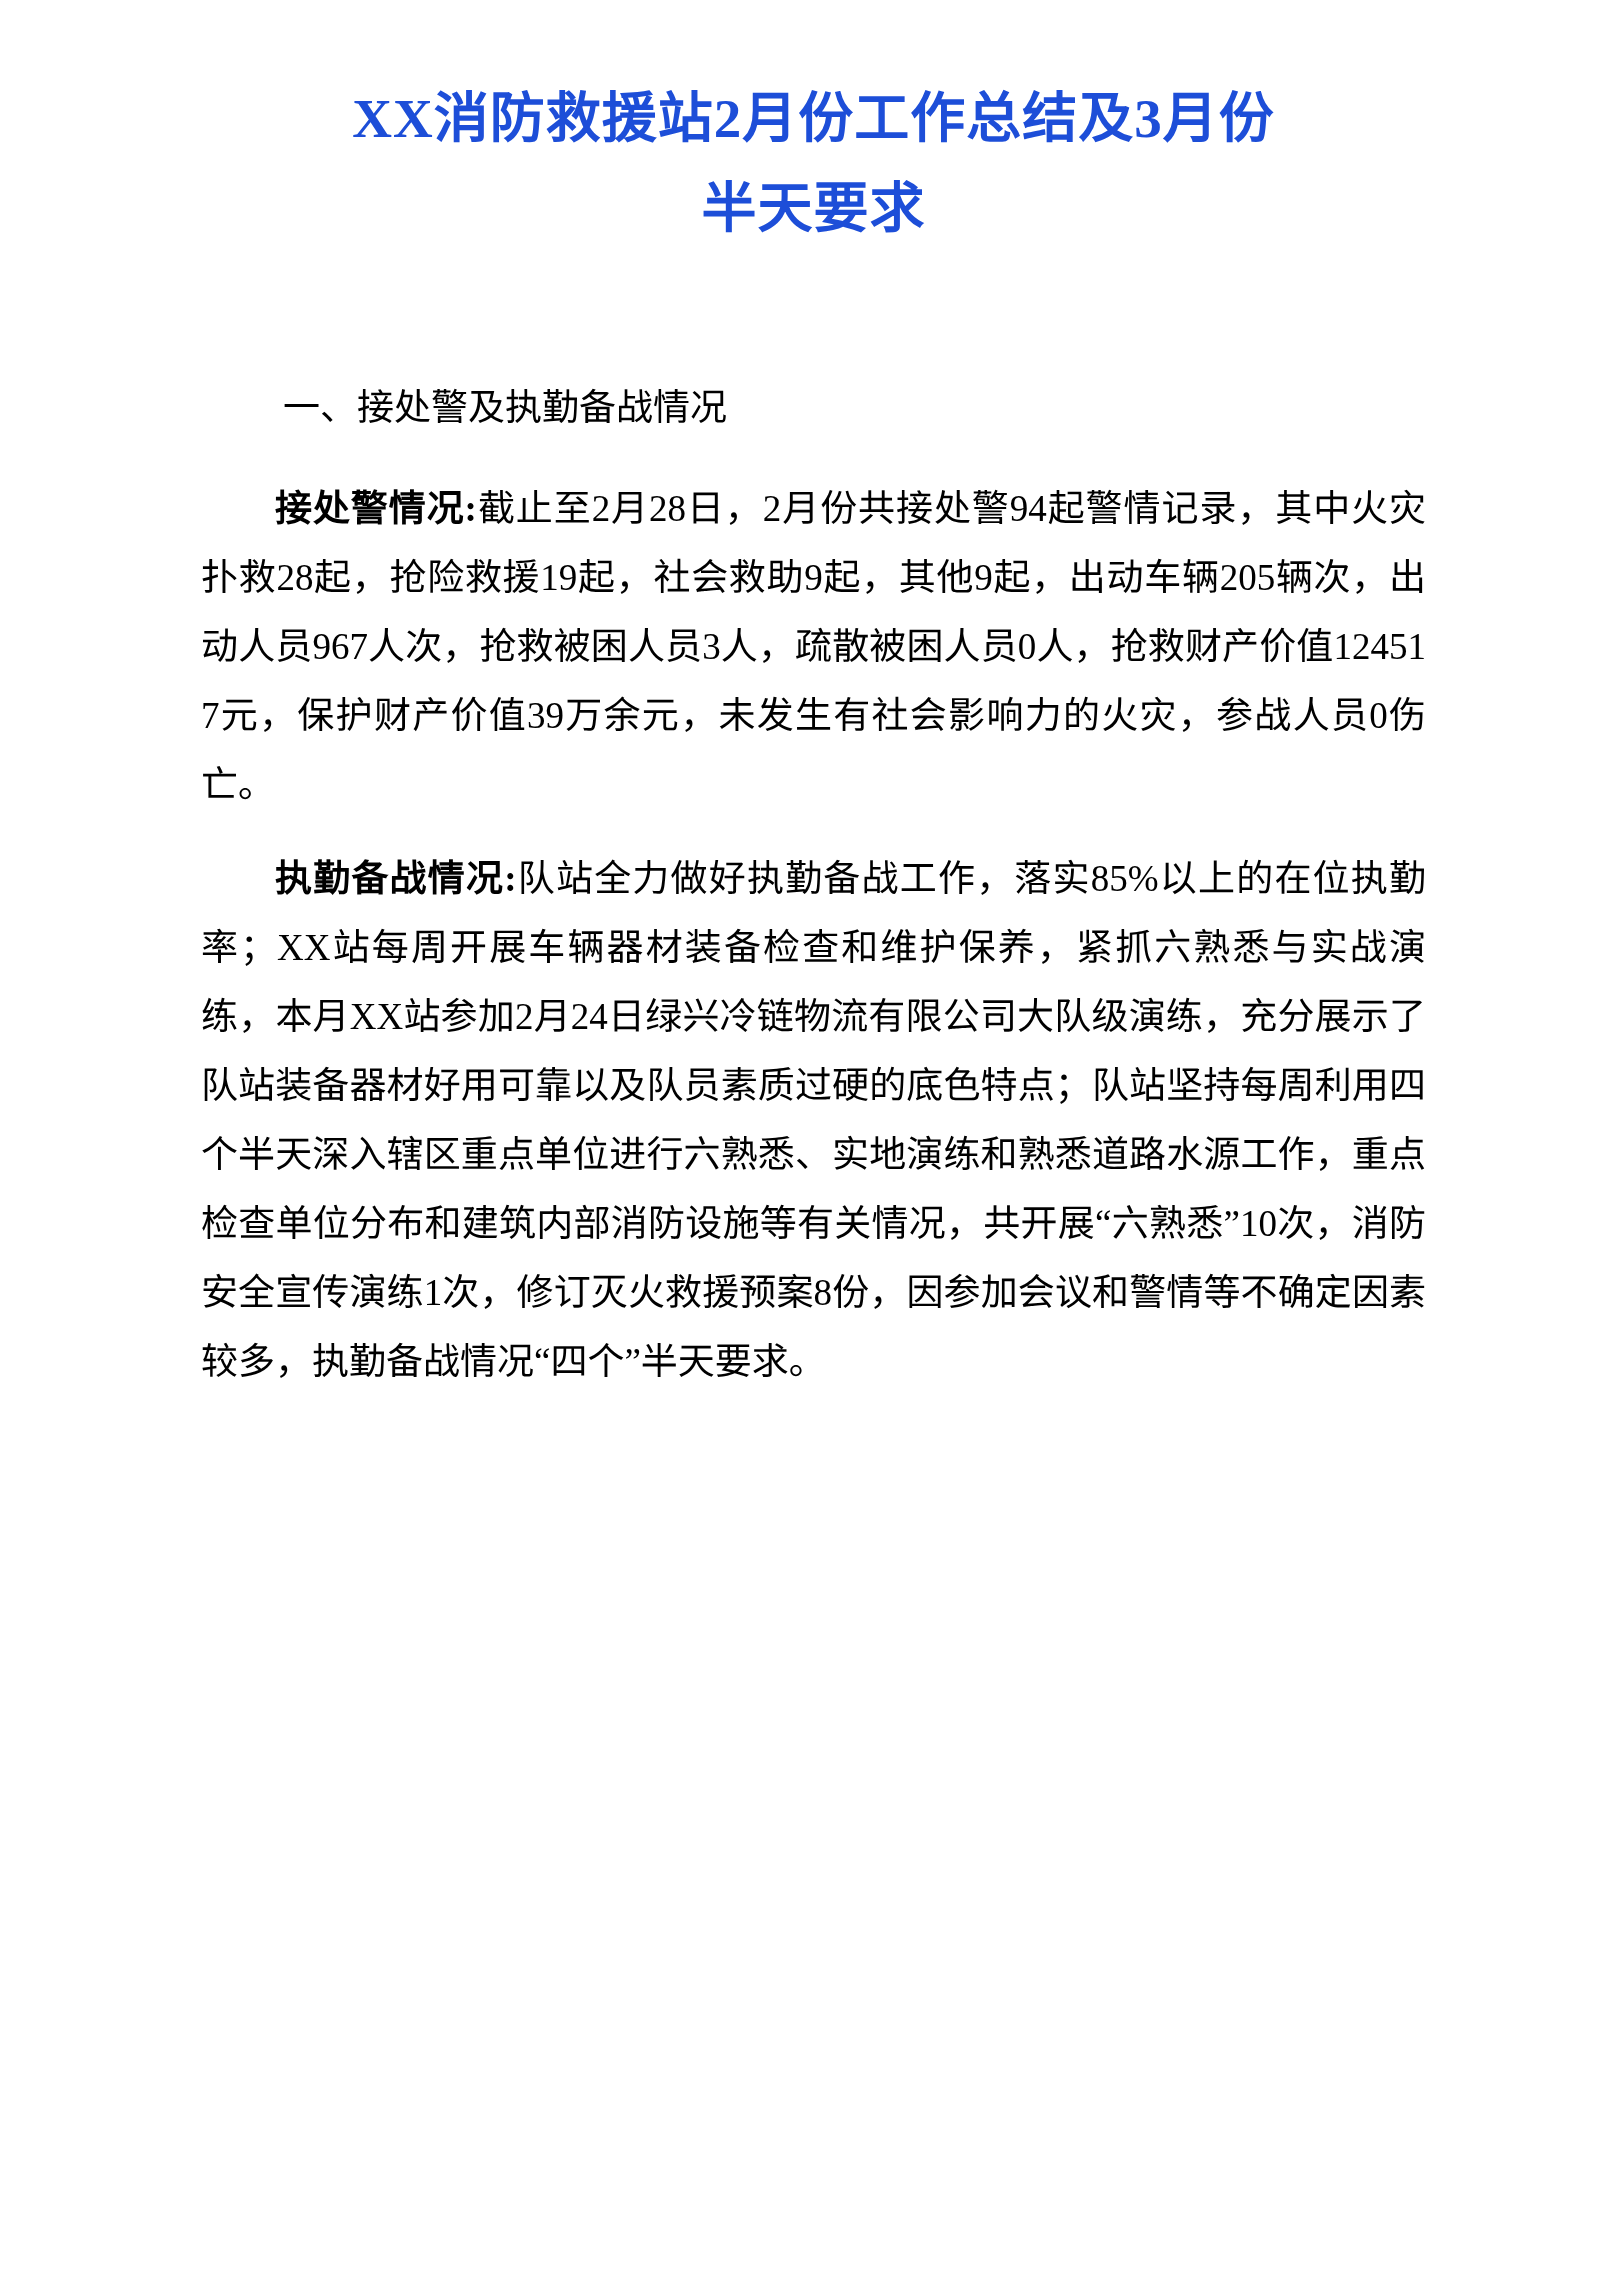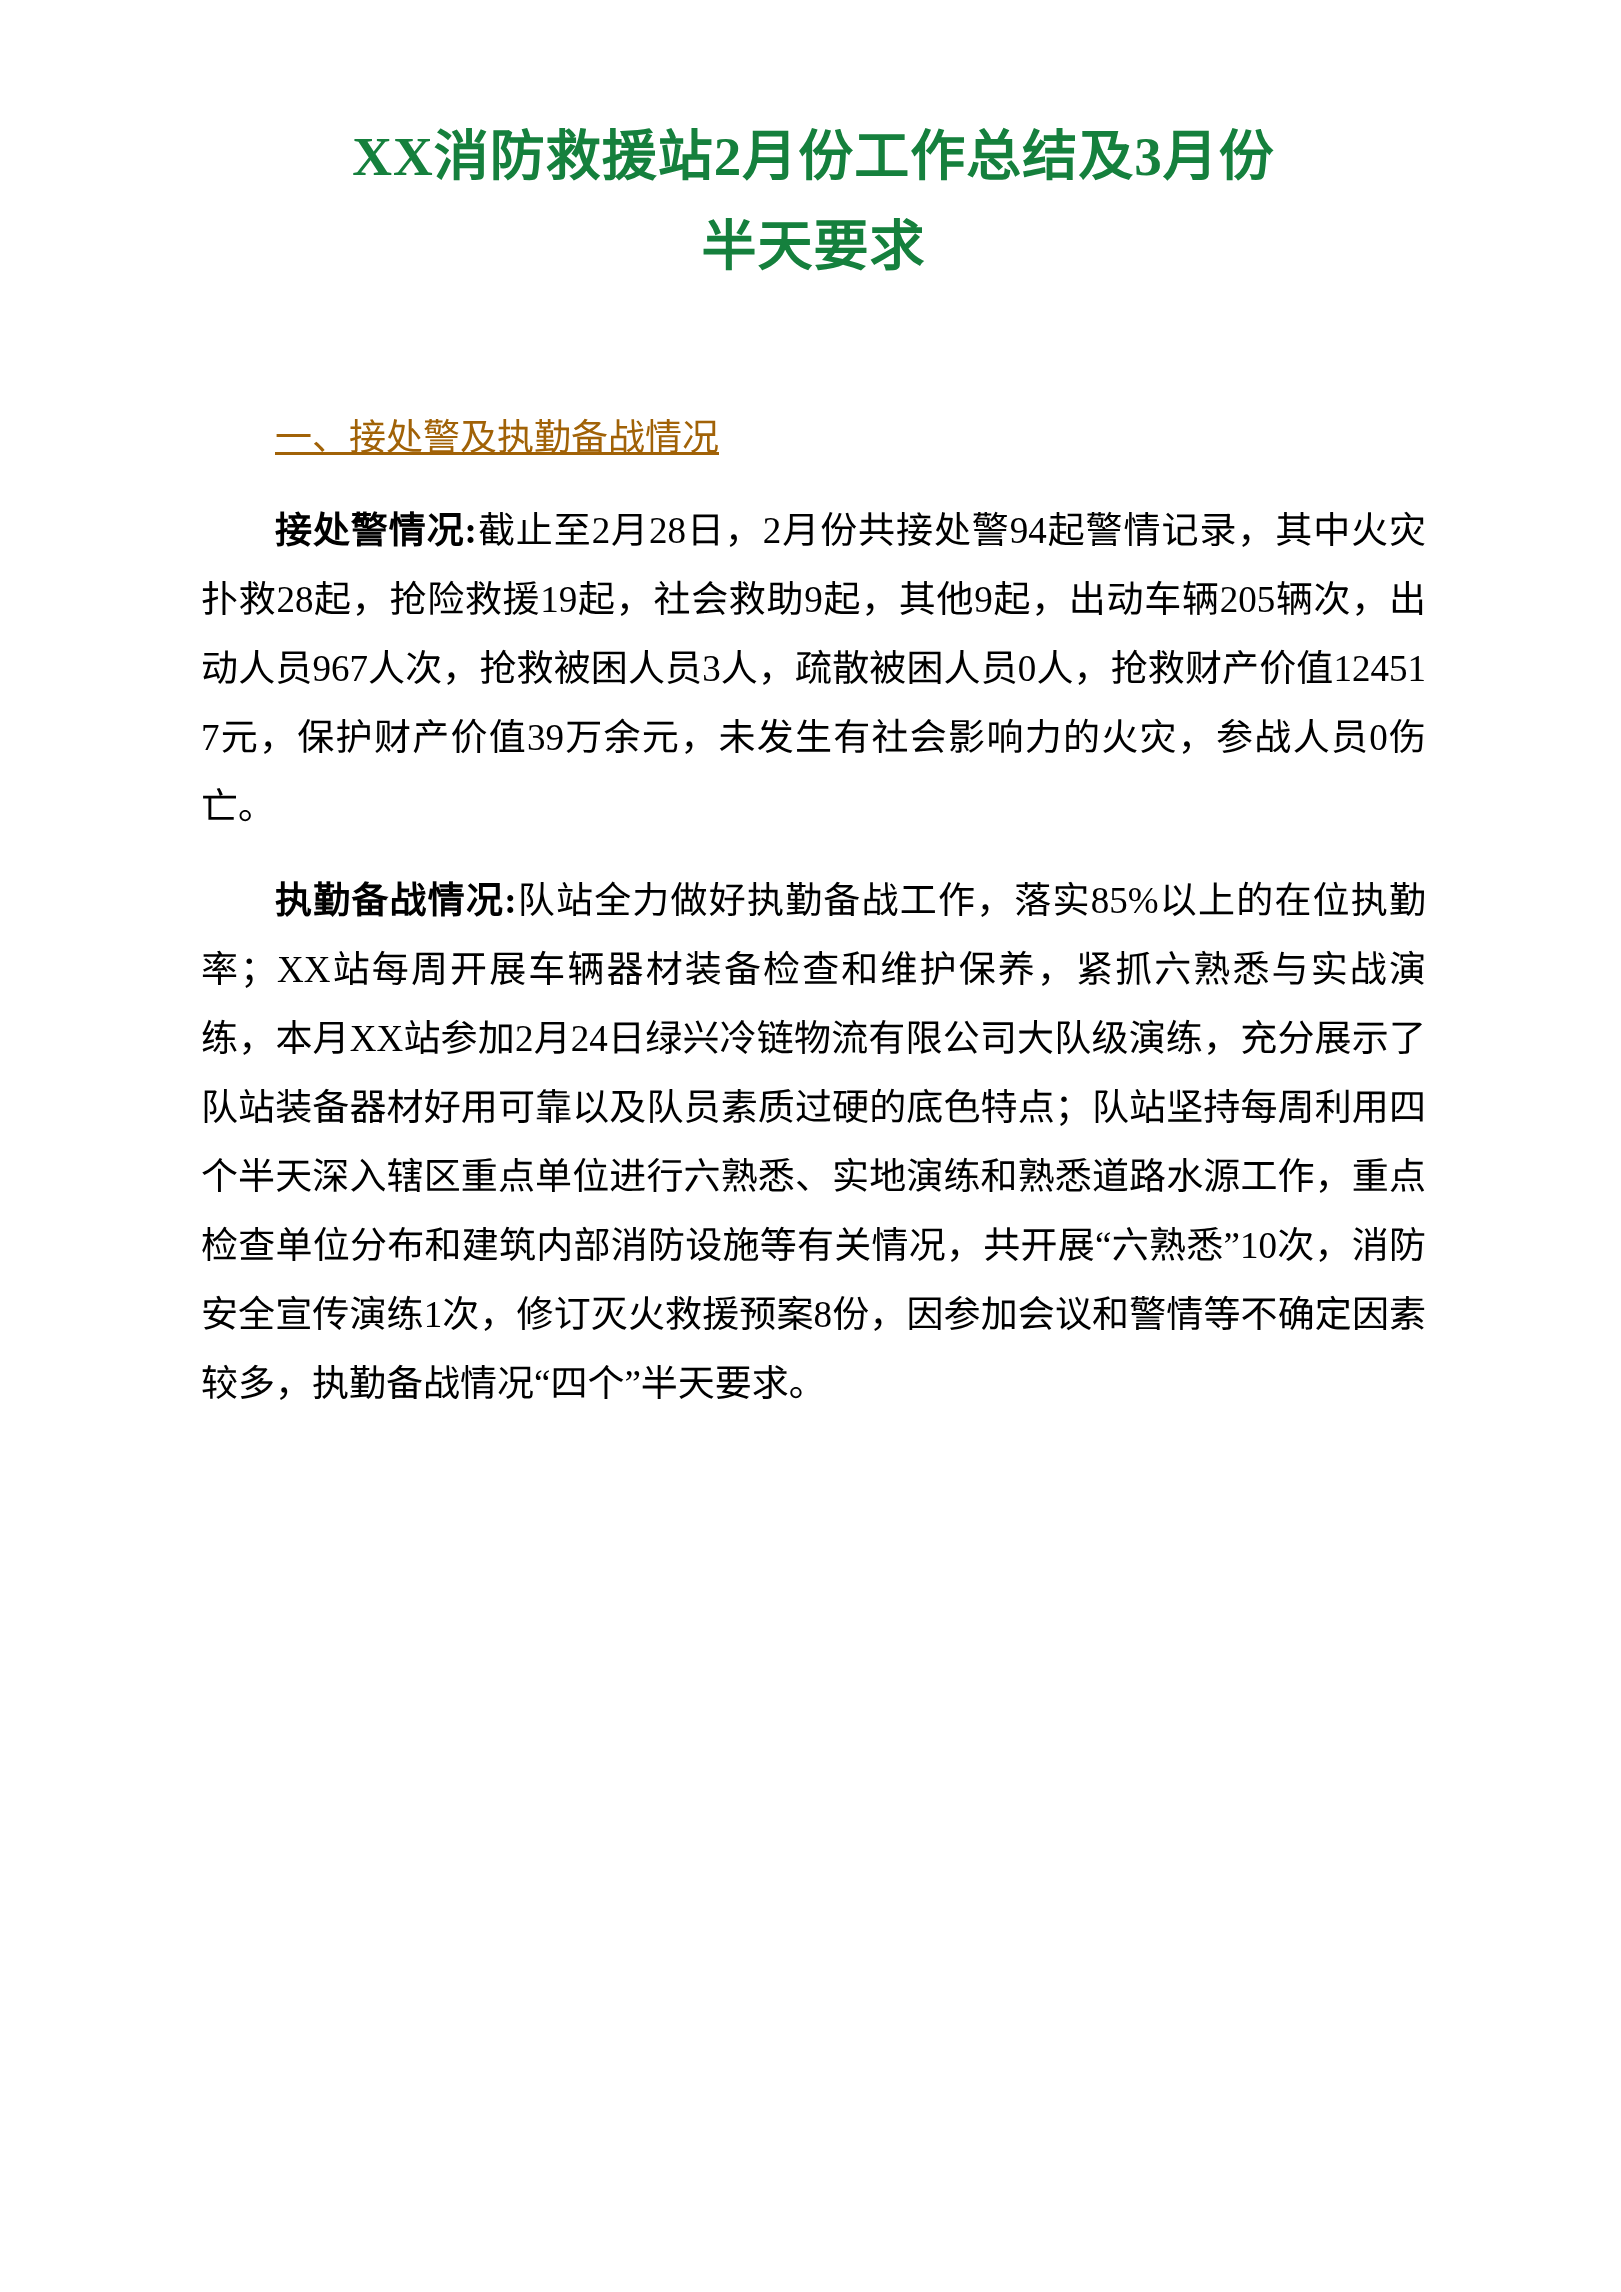--- a/index.html
+++ b/index.html
@@ -23,46 +23,45 @@
   }
   .content {
     position: absolute;
     left: 201px;
     top: 0;
     width: 1225px;
   }
   
   .doc-title {
     margin: 0;
-    padding-top: 114px;
+    padding-top: 76px;
     font-family: "Liberation Serif", "DejaVu Serif", serif;
     font-weight: bold;
     font-size: 55px;
     line-height: 86px;
     text-align: center;
     letter-spacing: 1px;
-    color: #15803d;
+    color: #1d4ed8;
   }
   .doc-title .title-line {
     display: block;
   }
   .doc-title .title-line.second {
     margin-top: 3.9px;
   }
   
   .section-heading {
-    margin: 0;
+    margin: 8px;
     padding-top: 118px;
     font-family: "DejaVu Sans", "Liberation Sans", sans-serif;
     font-weight: normal;
     font-size: 37px;
     line-height: 59px;
     text-indent: 74px;
-    color: #a16207;
-    text-decoration: underline;
+    color: #000000;
   }
   
   .para {
     margin: 0;
     padding-top: 29px;
     font-family: Liberation Serif, serif;
     font-size: 37px;
     line-height: 69px;
     text-align: justify;
     text-justify: inter-ideograph;

